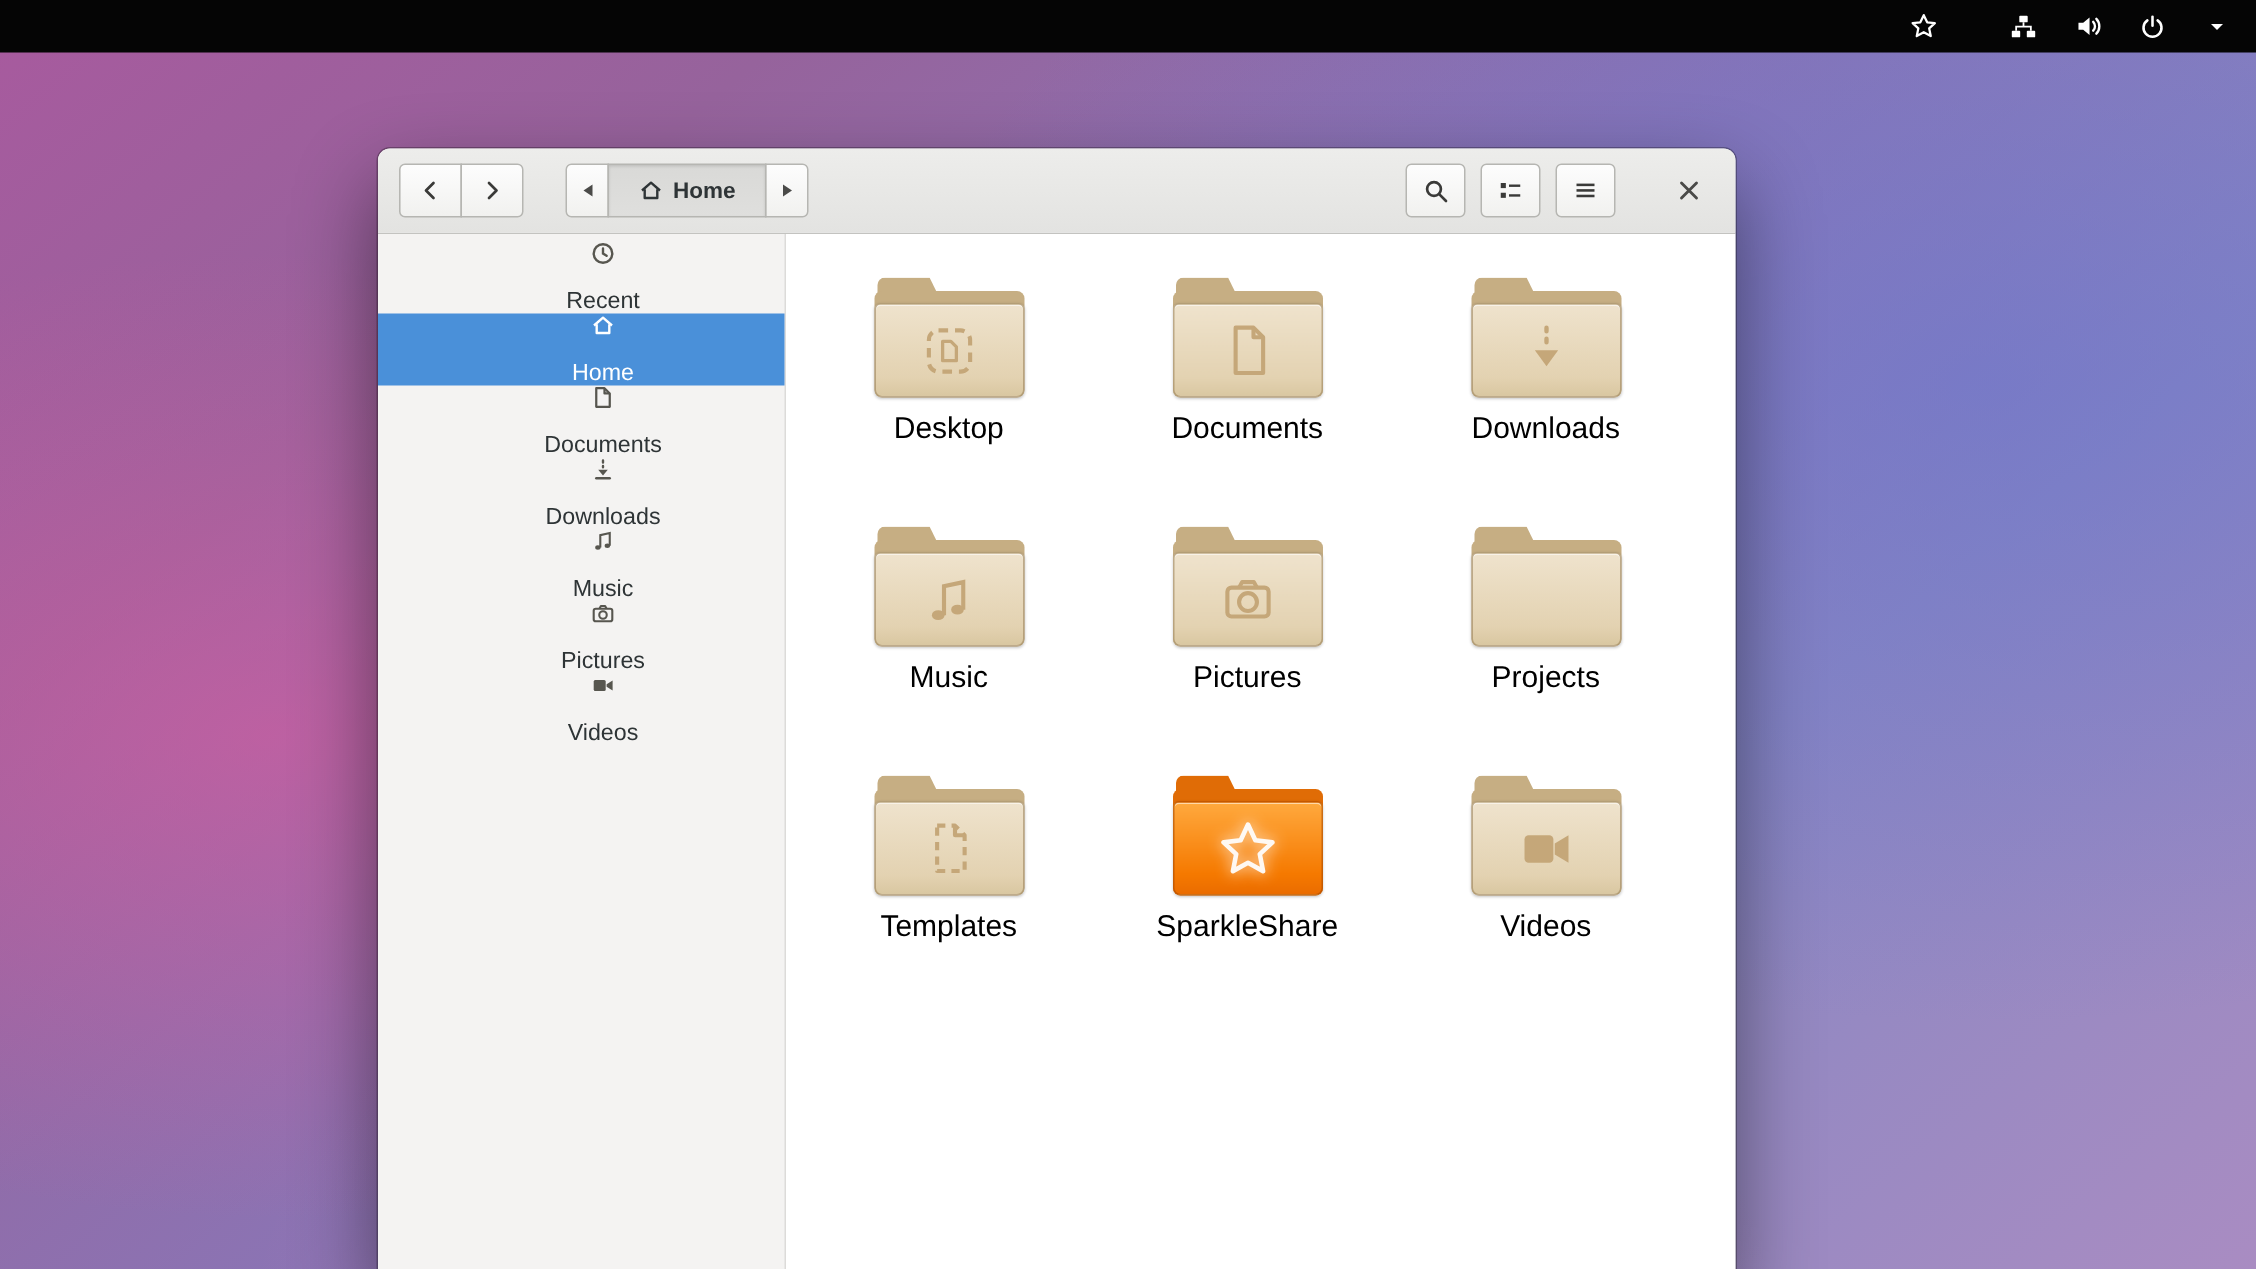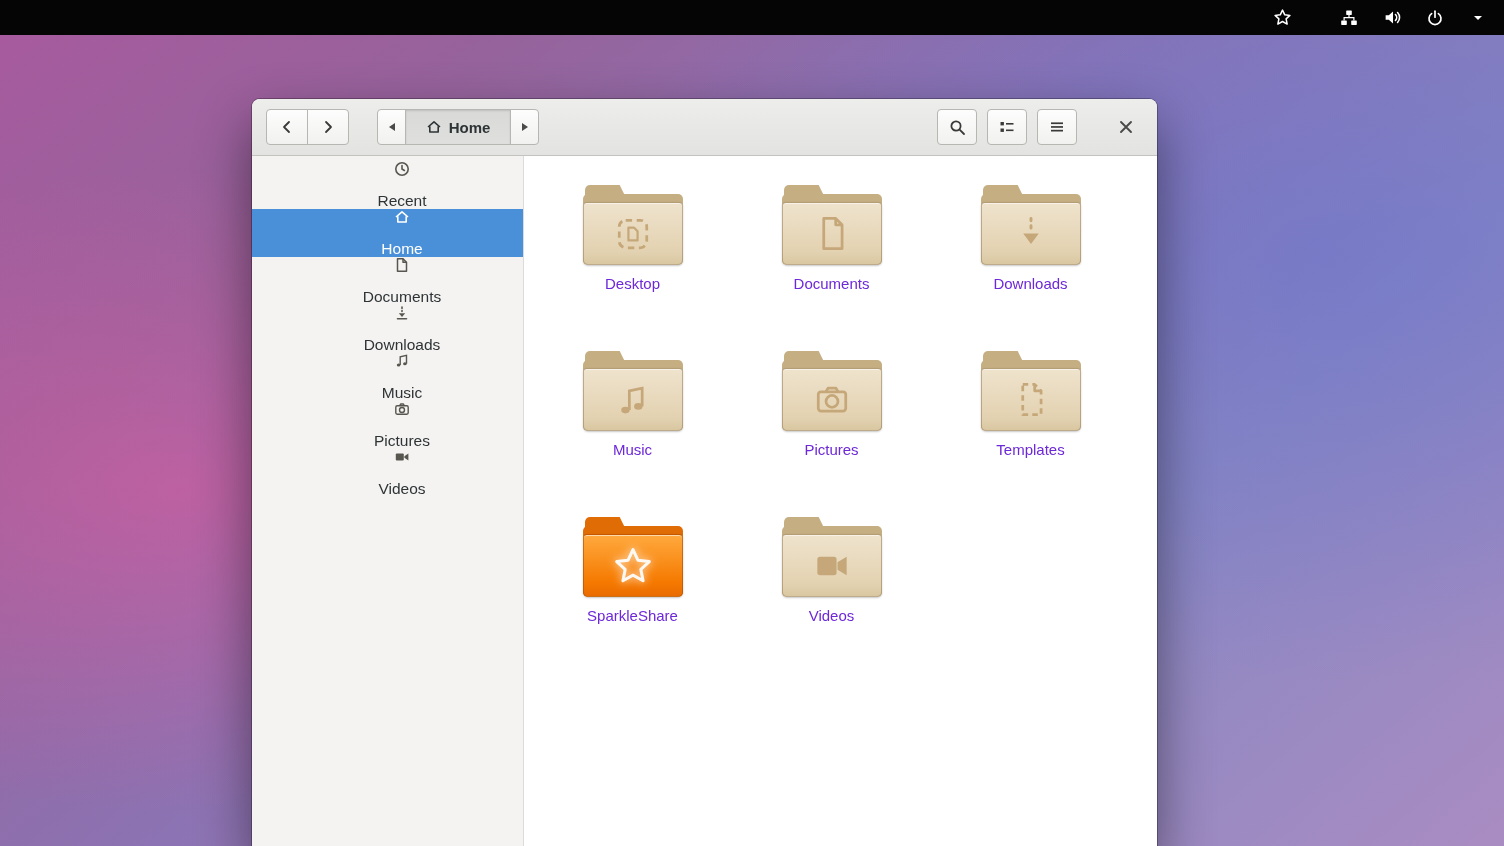--- a/index.html
+++ b/index.html
@@ -79,21 +79,21 @@
   .side-item .s-icon { width:16px; height:16px; color:#57564f; display:flex; }
   .side-item.selected { background:#4a90d9; color:#fff; }
   .side-item.selected .s-icon { color:#fff; }
 
   .content { flex:1; background:#fff; overflow:auto; }
   .file-grid {
     display:grid; grid-template-columns:repeat(3,199px); grid-auto-rows:166px;
     padding:29px 0 0 9px;
   }
   .tile { display:flex; flex-direction:column; align-items:center; cursor:pointer; }
-  .tile-label { margin-top:10px; font-size:15px; color:#6d28d9; }
+  .tile-label { margin-top:10px; font-size:20px; color:#000000; }
 
   
   .folder { position:relative; width:100px; height:80px; }
   .folder .tab {
     position:absolute; left:2px; top:0; width:44px; height:18px;
     background:#c6ae83; border-radius:5px 6px 0 0;
     clip-path:polygon(0 0, 80% 0, 100% 100%, 0 100%);
   }
   .folder .back { position:absolute; left:0; right:0; top:9px; bottom:0; background:#c6ae83; border-radius:5px; }
   .folder .front {
@@ -352,20 +352,28 @@
             <svg class="emblem" width="44" height="44" viewBox="0 0 48 48" fill="none" stroke="#c4a576" stroke-width="3" stroke-linejoin="round">
                   <rect x="9" y="15" width="30" height="21" rx="3"></rect>
                   <circle cx="24" cy="25.5" r="6.5"></circle>
                   <path d="M17.5 15l2.2-4h8.6l2.2 4"></path>
                 </svg>
           </div>
             </div>
           <div class="tile-label">Pictures</div>
         </div>
 
+        <div class="tile">
+          <div class="folder">
+              <div class="tab"></div>
+              <div class="back"></div>
+              <div class="front"></div>
+            </div>
+          <div class="tile-label">Projects</div>
+        </div>
 
         <div class="tile">
           <div class="folder">
               <div class="tab"></div>
               <div class="back"></div>
               <div class="front">
             <svg class="emblem" width="44" height="44" viewBox="0 0 48 48" fill="none" stroke="#c4a576" stroke-width="3" stroke-linejoin="round">
                   <path d="M15 7h13l7 7v26H15z" stroke-dasharray="6 4.5"></path>
                   <path d="M28 7v7h7"></path>
                 </svg>

